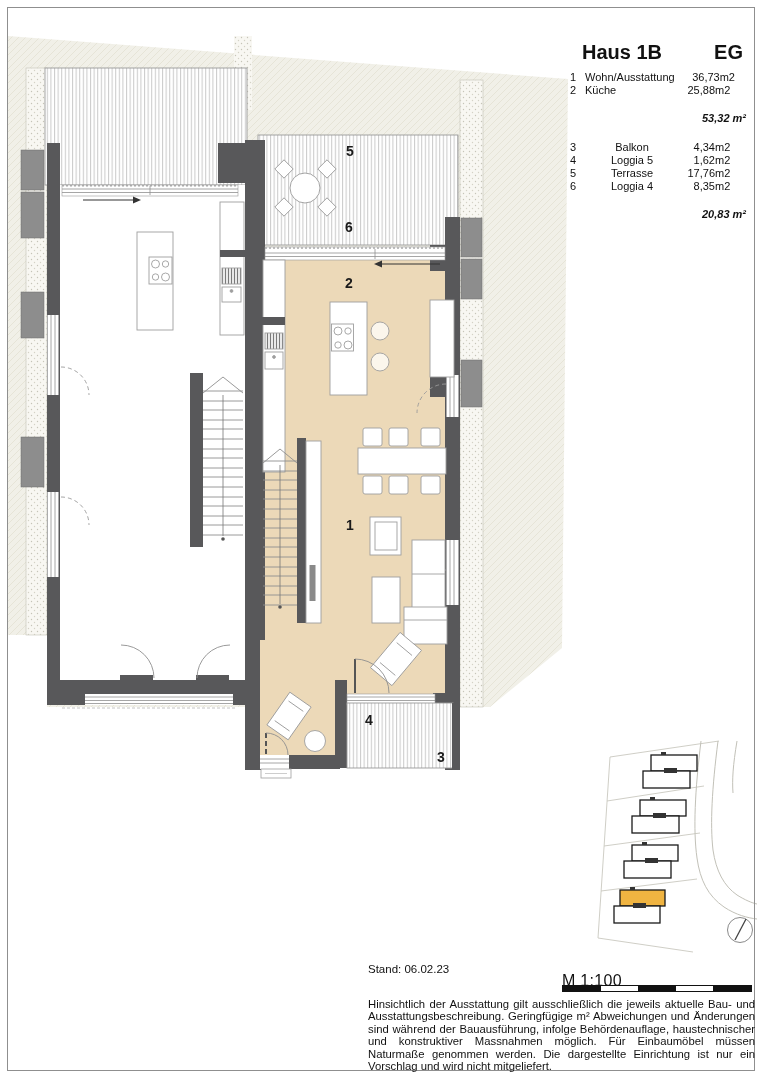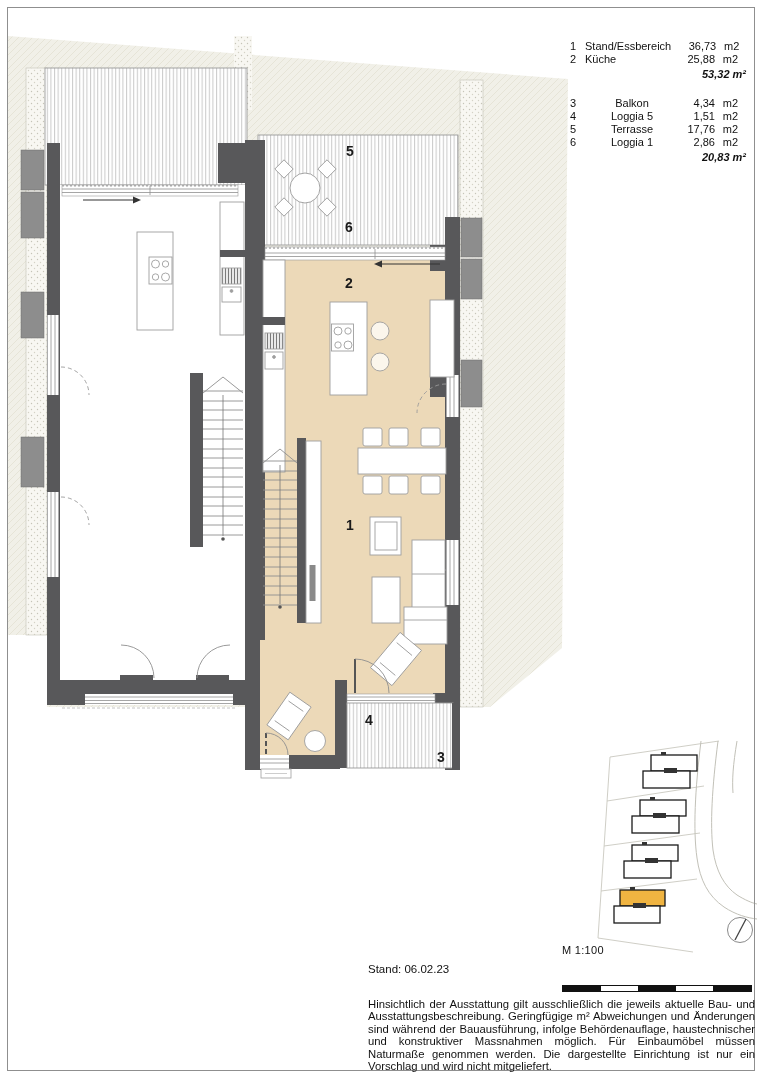--- a/index.html
+++ b/index.html
@@ -10,27 +10,27 @@
   svg{position:absolute;left:0;top:0;}
   
   .lbl{position:absolute;transform:translate(-50%,-50%);font-size:14px;font-weight:600;color:#1a1a1a;}
   
   .legend{position:absolute;left:560px;top:40px;width:186px;}
   .legend-title{display:flex;justify-content:space-between;align-items:baseline;
         padding-left:22px;padding-right:3px;font-size:20px;font-weight:bold;line-height:24px;margin-bottom:7px;}
   .lrow{display:grid;grid-template-columns:15px 1fr 45px 31px;padding-left:10px;
         font-size:11px;line-height:13px;}
   .lrow .val{text-align:right;padding-left:16px;}
-  .lrow .unit{text-align:center;}
+  .lrow .unit{text-align:left;}
   .lrow.indent .name{padding-left:9px;text-align:center;}
-  .lsum{font-size:11px;line-height:13px;font-weight:bold;font-style:italic;text-align:right;margin:2px 0 0 0;}
+  .lsum{font-size:11px;line-height:13px;font-weight:bold;font-style:italic;text-align:right;margin:15px 0 0 0;}
   .lgap{height:16px;}
   
   .stand{position:absolute;left:368px;top:963px;font-size:11.5px;text-align:right;}
-  .scale-label{position:absolute;left:562px;top:944px;font-size:11px;letter-spacing:.3px;}
+  .scale-label{position:absolute;left:562px;top:972px;font-size:16px;letter-spacing:.3px;}
   .scale-bar{position:absolute;left:562px;top:985px;width:190px;height:7px;
         border:1px solid #111;box-sizing:border-box;display:flex;}
   .scale-bar span{flex:1 1 0;}
   .disclaimer{position:absolute;left:368px;top:998px;width:387px;font-size:11.3px;
         line-height:12.4px;text-align:justify;}
 </style>
 </head>
 <body>
 
 <div class="page">
@@ -330,56 +330,60 @@
   <div class="page-border"></div>
 
   <div class="lbl" style="left:350px;top:151px;">5</div>
   <div class="lbl" style="left:349px;top:227px;">6</div>
   <div class="lbl" style="left:349px;top:283px;">2</div>
   <div class="lbl" style="left:350px;top:525px;">1</div>
   <div class="lbl" style="left:369px;top:720px;">4</div>
   <div class="lbl" style="left:441px;top:757px;">3</div>
 
   <div class="legend">
+    <div class="legend-title">
+      <span>Haus 1B</span>
+      <span>EG</span>
+    </div>
     <div class="lrow">
       <span>1</span>
-      <span class="name">Stand/Essbereich</span>
+      <span class="name">Wohn/Ausstattung</span>
       <span class="val">36,73</span>
       <span class="unit">m2</span>
     </div>
     <div class="lrow">
       <span>2</span>
       <span class="name">Küche</span>
       <span class="val">25,88</span>
       <span class="unit">m2</span>
     </div>
     <div class="lsum">53,32 m²</div>
     <div class="lgap"></div>
     <div class="lrow indent">
       <span>3</span>
       <span class="name">Balkon</span>
       <span class="val">4,34</span>
       <span class="unit">m2</span>
     </div>
     <div class="lrow indent">
       <span>4</span>
       <span class="name">Loggia 5</span>
-      <span class="val">1,51</span>
+      <span class="val">1,62</span>
       <span class="unit">m2</span>
     </div>
     <div class="lrow indent">
       <span>5</span>
       <span class="name">Terrasse</span>
       <span class="val">17,76</span>
       <span class="unit">m2</span>
     </div>
     <div class="lrow indent">
       <span>6</span>
-      <span class="name">Loggia 1</span>
-      <span class="val">2,86</span>
+      <span class="name">Loggia 4</span>
+      <span class="val">8,35</span>
       <span class="unit">m2</span>
     </div>
     <div class="lsum">20,83 m²</div>
   </div>
 
   <div class="stand">Stand: 06.02.23</div>
   <div class="scale-label">M 1:100</div>
   <div class="scale-bar">
     <span style="background:#111"></span>
     <span style="background:#fff"></span>

